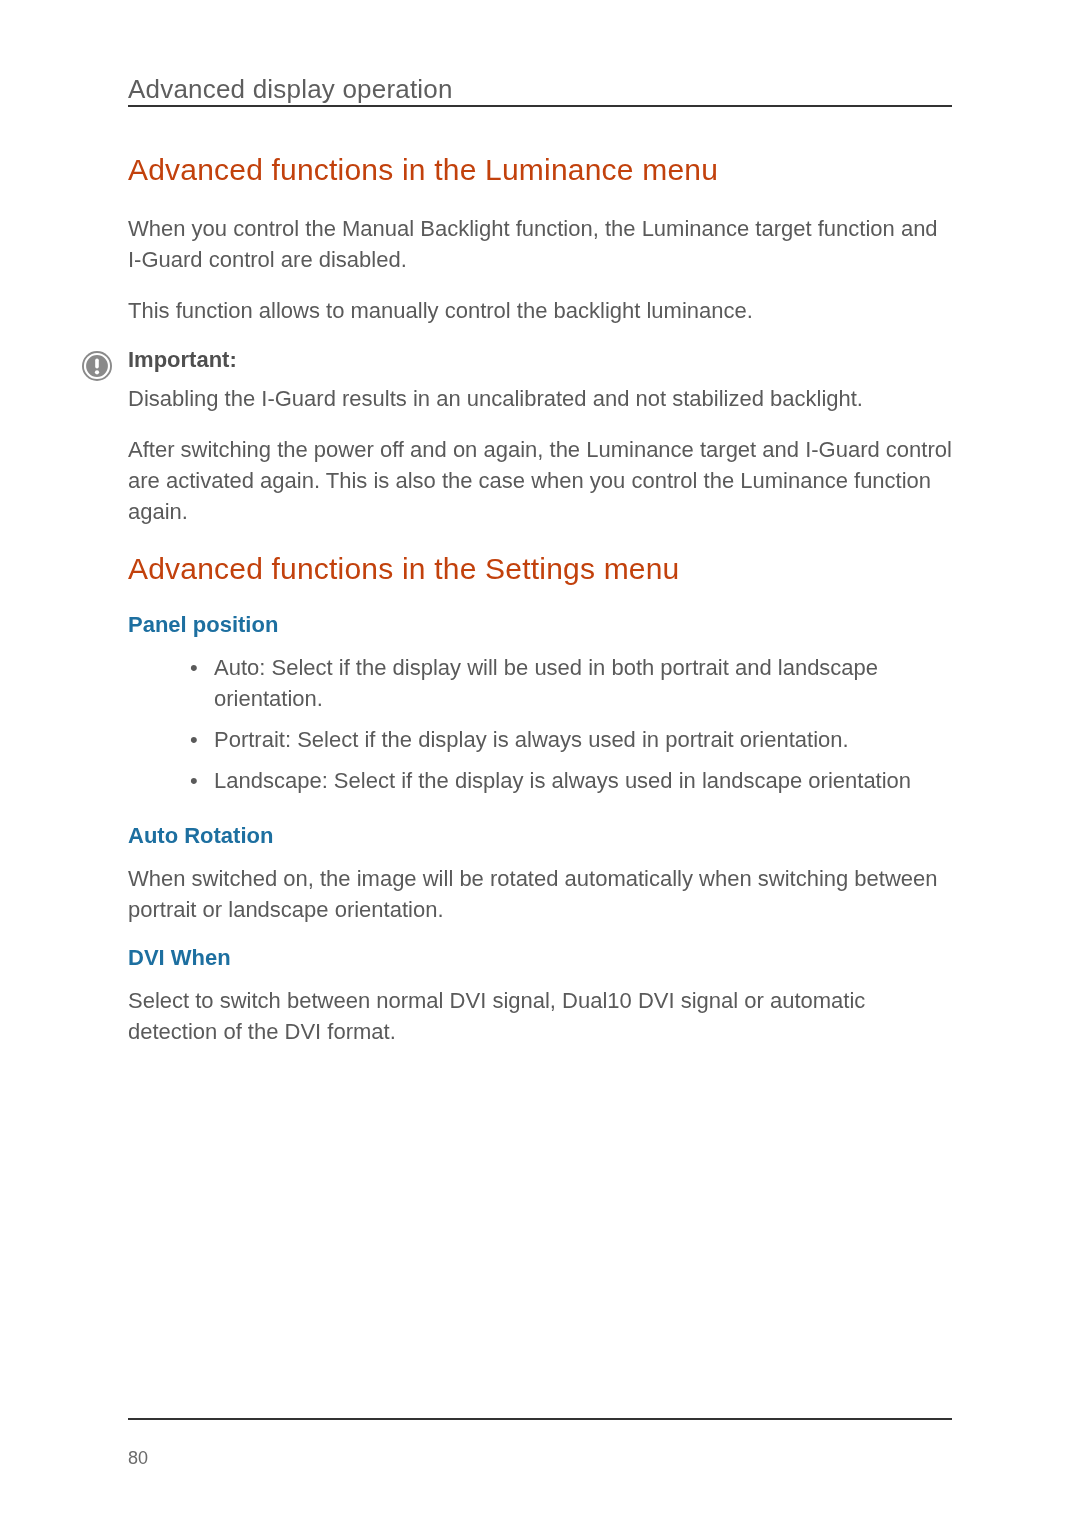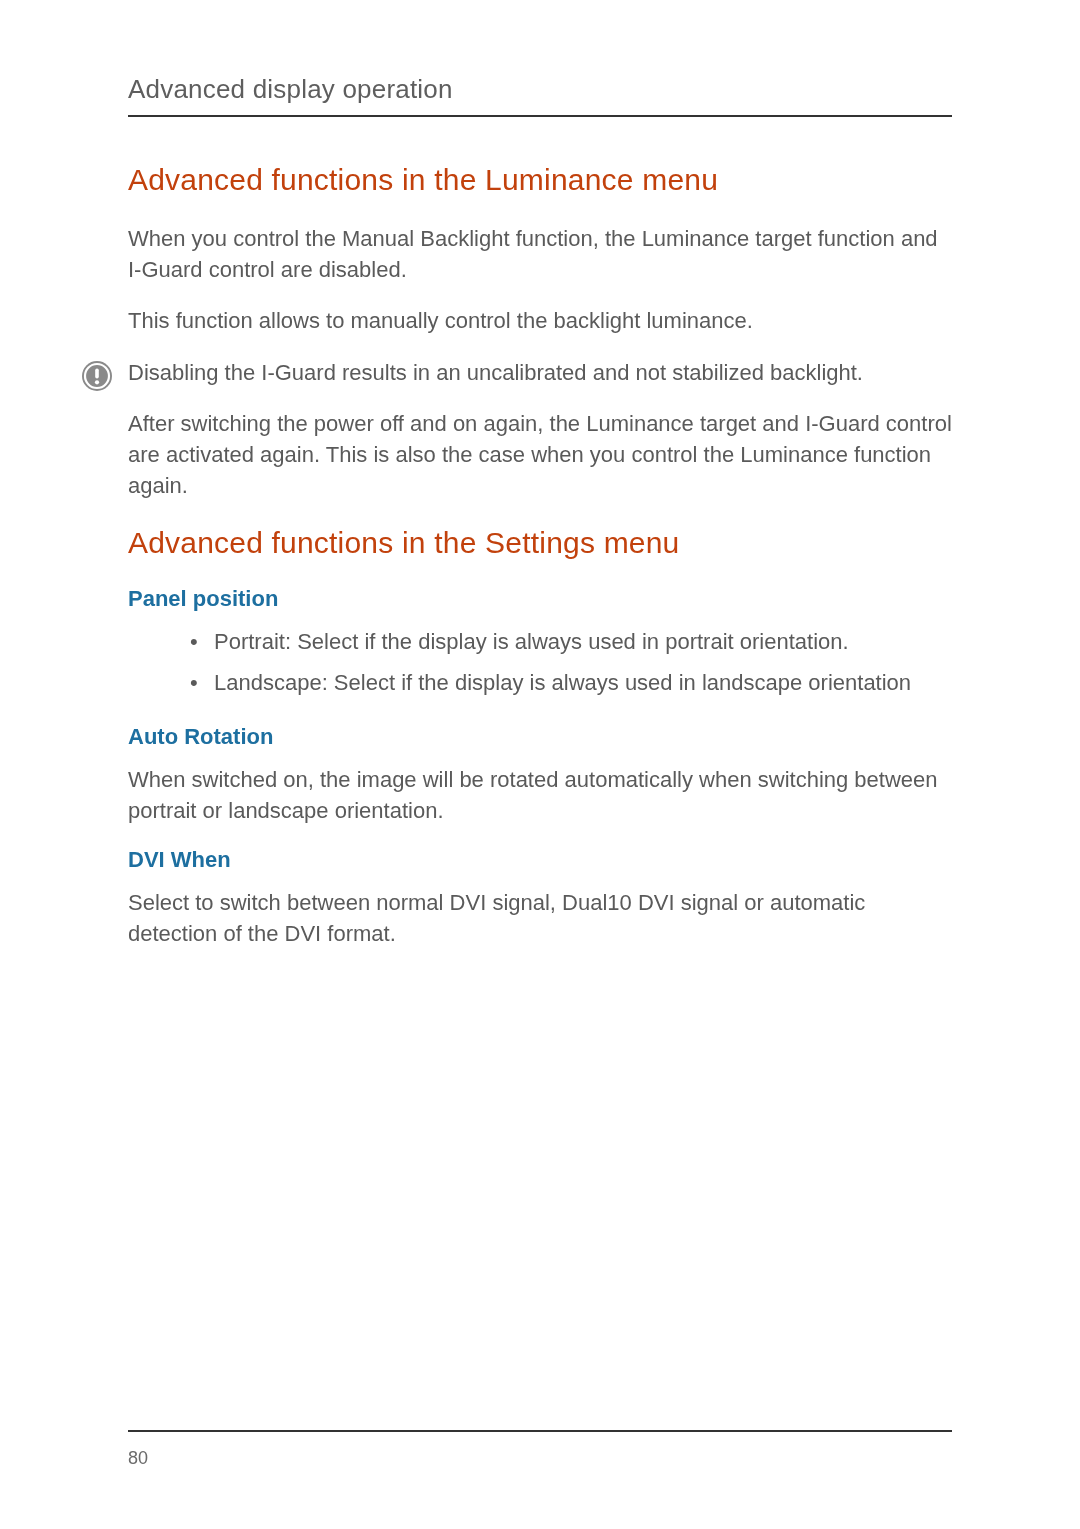--- a/index.html
+++ b/index.html
@@ -8,21 +8,20 @@
     font-family: "Segoe UI", "Helvetica Neue", Arial, sans-serif;
     color: #555;
     padding: 74px 128px 60px 128px;
     display: flex;
     flex-direction: column;
   }
   .running-header {
     font-size: 26px;
     color: #5e5e5e;
     letter-spacing: 0.2px;
-    padding-bottom: 10px;
     border-bottom: 2px solid #333;
     margin-bottom: 38px;
   }
   .content {
     flex: 1;
     position: relative;
   }
   h1.section {
     font-size: 30px;
     font-weight: 400;
@@ -81,21 +80,21 @@
   ul.opts li::before {
     content: "•";
     position: absolute;
     left: 0;
     top: 0;
     color: #5a5a5a;
     font-size: 22px;
   }
   .footer-area {
     border-top: 2px solid #333;
-    padding-top: 16px;
+    padding-top: 28px;
     margin-top: 40px;
   }
   .page-num {
     font-size: 18px;
     color: #6a6a6a;
   }
   svg { display: block; }
 </style>
 </head>
 <body>
@@ -112,29 +111,31 @@
   <div class="important-block">
     <div class="imp-icon-wrap">
       <svg width="34" height="34" viewBox="0 0 34 34">
         <circle cx="17" cy="17" r="15" fill="#8a8a8a"></circle>
         <circle cx="17" cy="17" r="12" fill="none" stroke="#ffffff" stroke-width="2.2"></circle>
         <rect x="15.2" y="9.5" width="3.6" height="10" rx="1.8" fill="#ffffff"></rect>
         <circle cx="17" cy="23.3" r="2.1" fill="#ffffff"></circle>
       </svg>
     </div>
     <div class="imp-body">
+      <div class="imp-label">Important:</div>
       <p class="body">Disabling the I-Guard results in an uncalibrated and not stabilized backlight.</p>
       <p class="body">After switching the power off and on again, the Luminance target and I-Guard control are activated again. This is also the case when you control the Luminance function again.</p>
     </div>
   </div>
 
   <h1 class="section" style="margin-top:4px;">Advanced functions in the Settings menu</h1>
 
   <h2 class="sub">Panel position</h2>
   <ul class="opts">
+    <li>Auto: Select if the display will be used in both portrait and landscape orientation.</li>
     <li>Portrait: Select if the display is always used in portrait orientation.</li>
     <li>Landscape: Select if the display is always used in landscape orientation</li>
   </ul>
 
   <h2 class="sub">Auto Rotation</h2>
   <p class="body">When switched on, the image will be rotated automatically when switching between portrait or landscape orientation.</p>
 
   <h2 class="sub">DVI When</h2>
   <p class="body">Select to switch between normal DVI signal, Dual10 DVI signal or automatic detection of the DVI format.</p>
 

